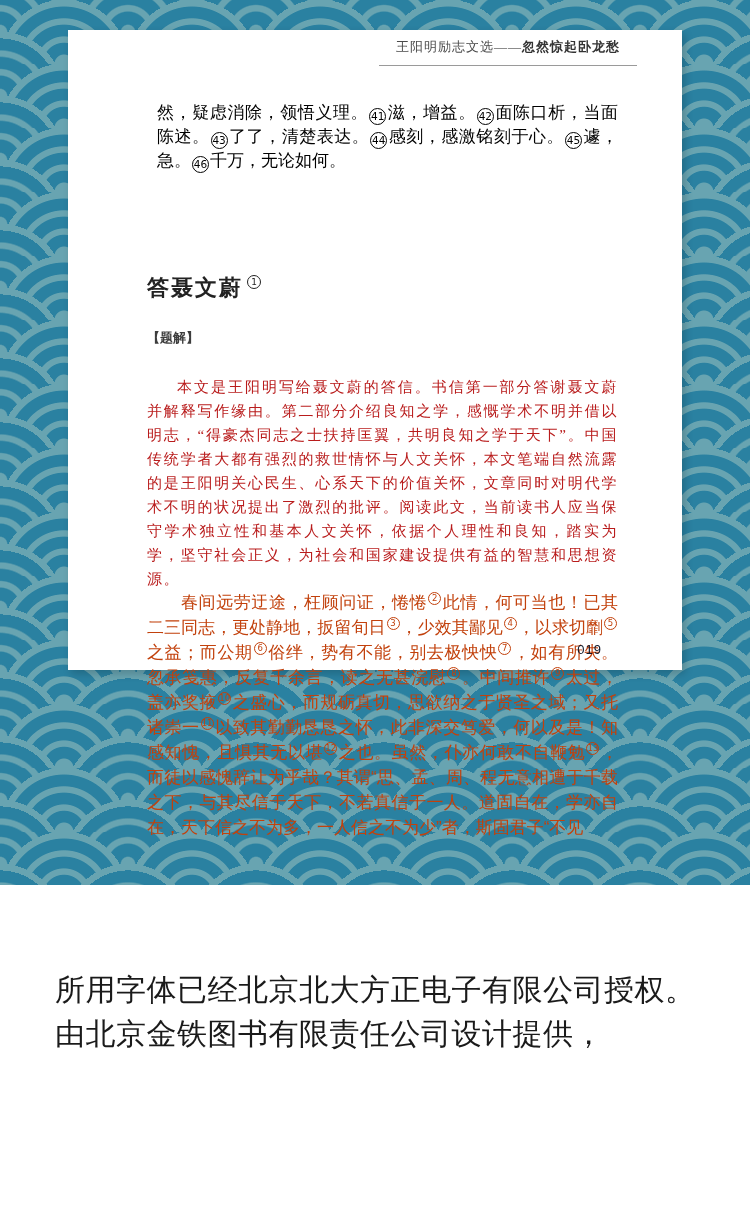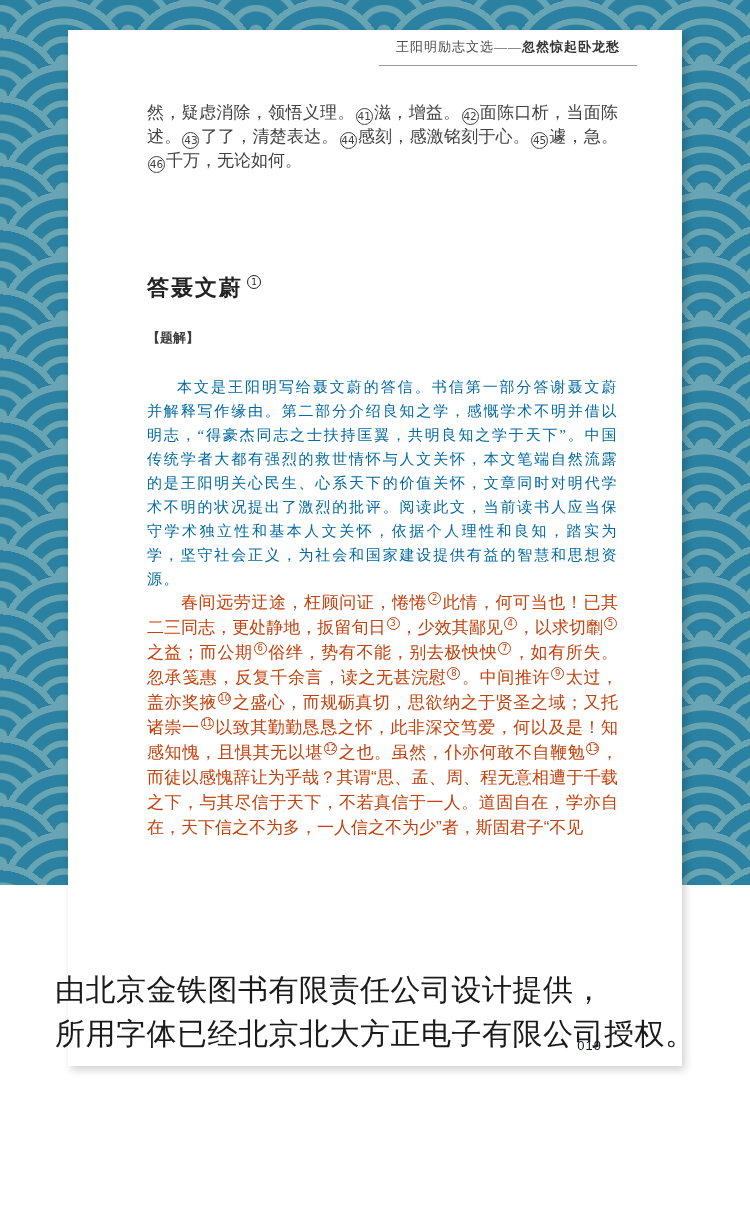--- a/index.html
+++ b/index.html
@@ -15,47 +15,47 @@
     background-image:
       radial-gradient(circle at 100% 150%, #2a81a1 24%, #68a4b1 25%, #68a4b1 28%, #2a81a1 29%, #2a81a1 36%, #68a4b1 36%, #68a4b1 40%, transparent 40%, transparent),
       radial-gradient(circle at 0 150%, #2a81a1 24%, #68a4b1 25%, #68a4b1 28%, #2a81a1 29%, #2a81a1 36%, #68a4b1 36%, #68a4b1 40%, transparent 40%, transparent),
       radial-gradient(circle at 50% 100%, #68a4b1 10%, #2a81a1 11%, #2a81a1 23%, #68a4b1 24%, #68a4b1 30%, #2a81a1 31%, #2a81a1 43%, #68a4b1 44%, #68a4b1 50%, #2a81a1 51%, #2a81a1 63%, #68a4b1 64%, #68a4b1 71%, transparent 71%, transparent),
       radial-gradient(circle at 100% 50%, #68a4b1 5%, #2a81a1 6%, #2a81a1 15%, #68a4b1 16%, #68a4b1 20%, #2a81a1 21%, #2a81a1 30%, #68a4b1 31%, #68a4b1 35%, #2a81a1 36%, #2a81a1 45%, #68a4b1 46%, #68a4b1 49%, transparent 50%, transparent),
       radial-gradient(circle at 0 50%, #68a4b1 5%, #2a81a1 6%, #2a81a1 15%, #68a4b1 16%, #68a4b1 20%, #2a81a1 21%, #2a81a1 30%, #68a4b1 31%, #68a4b1 35%, #2a81a1 36%, #2a81a1 45%, #68a4b1 46%, #68a4b1 49%, transparent 50%, transparent);
     background-size:128px 64px;
   }
   
   .page{
-    position:absolute;left:68px;top:30px;width:614px;height:1036px;
+    position:absolute;left:68px;top:30px;width:614px;height:640px;
     background:#ffffff;box-shadow:3px 4px 8px rgba(0,0,0,0.18);
   }
   .running-header{
     position:absolute;top:8px;right:45px;width:258px;
     text-align:center;font-size:13px;letter-spacing:1px;color:#4a4a4a;
     font-family:"Liberation Serif","DejaVu Serif",serif;
     padding-bottom:9px;border-bottom:1px solid #9a9a9a;
     white-space:nowrap;
   }
   .running-header .chapter{font-weight:700;color:#333;}
   .notes-para{
-    position:absolute;top:54px;left:79px;right:64px;
-    font-size:17px;line-height:24px;color:#404040;
+    position:absolute;top:54px;left:89px;right:64px;
+    font-size:17px;line-height:24px;color:#000000;
     text-align:justify;
   }
   .article-title{
     position:absolute;top:228px;left:79px;
     font-size:22px;font-weight:700;color:#222;letter-spacing:2px;
   }
   .tijie-label{
     position:absolute;top:299px;left:79px;
     font-size:13px;font-weight:600;color:#3d3d3d;
   }
   .tijie-para{
     position:absolute;top:330px;left:79px;right:64px;
-    font-size:15px;line-height:24px;letter-spacing:1.5px;color:#0369a1;
+    font-size:15px;line-height:24px;letter-spacing:1.5px;color:#b91c1c;
     text-indent:2em;text-align:justify;
     font-family:"Liberation Serif","DejaVu Serif",serif;
   }
   .main-para{
     position:absolute;top:543px;left:79px;right:64px;
     font-size:17px;line-height:25px;color:#c2410c;
     text-indent:2em;text-align:justify;
   }
   .page-number{
     position:absolute;right:80px;bottom:13px;
@@ -104,15 +104,15 @@
 
   <p class="tijie-para">本文是王阳明写给聂文蔚的答信。书信第一部分答谢聂文蔚并解释写作缘由。第二部分介绍良知之学，感慨学术不明并借以明志，“得豪杰同志之士扶持匡翼，共明良知之学于天下”。中国传统学者大都有强烈的救世情怀与人文关怀，本文笔端自然流露的是王阳明关心民生、心系天下的价值关怀，文章同时对明代学术不明的状况提出了激烈的批评。阅读此文，当前读书人应当保守学术独立性和基本人文关怀，依据个人理性和良知，踏实为学，坚守社会正义，为社会和国家建设提供有益的智慧和思想资源。</p>
 
   <p class="main-para">春间远劳迂途，枉顾问证，惓惓<span class="circ circ-sup">2</span>此情，何可当也！已其二三同志，更处静地，扳留旬日<span class="circ circ-sup">3</span>，少效其鄙见<span class="circ circ-sup">4</span>，以求切劘<span class="circ circ-sup">5</span>之益；而公期<span class="circ circ-sup">6</span>俗绊，势有不能，别去极怏怏<span class="circ circ-sup">7</span>，如有所失。忽承笺惠，反复千余言，读之无甚浣慰<span class="circ circ-sup">8</span>。中间推许<span class="circ circ-sup">9</span>太过，盖亦奖掖<span class="circ circ-sup">10</span>之盛心，而规砺真切，思欲纳之于贤圣之域；又托诸崇一<span class="circ circ-sup">11</span>以致其勤勤恳恳之怀，此非深交笃爱，何以及是！知感知愧，且惧其无以堪<span class="circ circ-sup">12</span>之也。虽然，仆亦何敢不自鞭勉<span class="circ circ-sup">13</span>，而徒以感愧辞让为乎哉？其谓“思、孟、周、程无意相遭于千载之下，与其尽信于天下，不若真信于一人。道固自在，学亦自在，天下信之不为多，一人信之不为少”者，斯固君子“不见</p>
 
   <div class="page-number">019</div>
 
 </div>
 
 <div class="license">
+  <div>所用字体已经北京北大方正电子有限公司授权。</div>
   <div>由北京金铁图书有限责任公司设计提供，</div>
-  <div>所用字体已经北京北大方正电子有限公司授权。</div>
 </div>
 
 </body></html>

